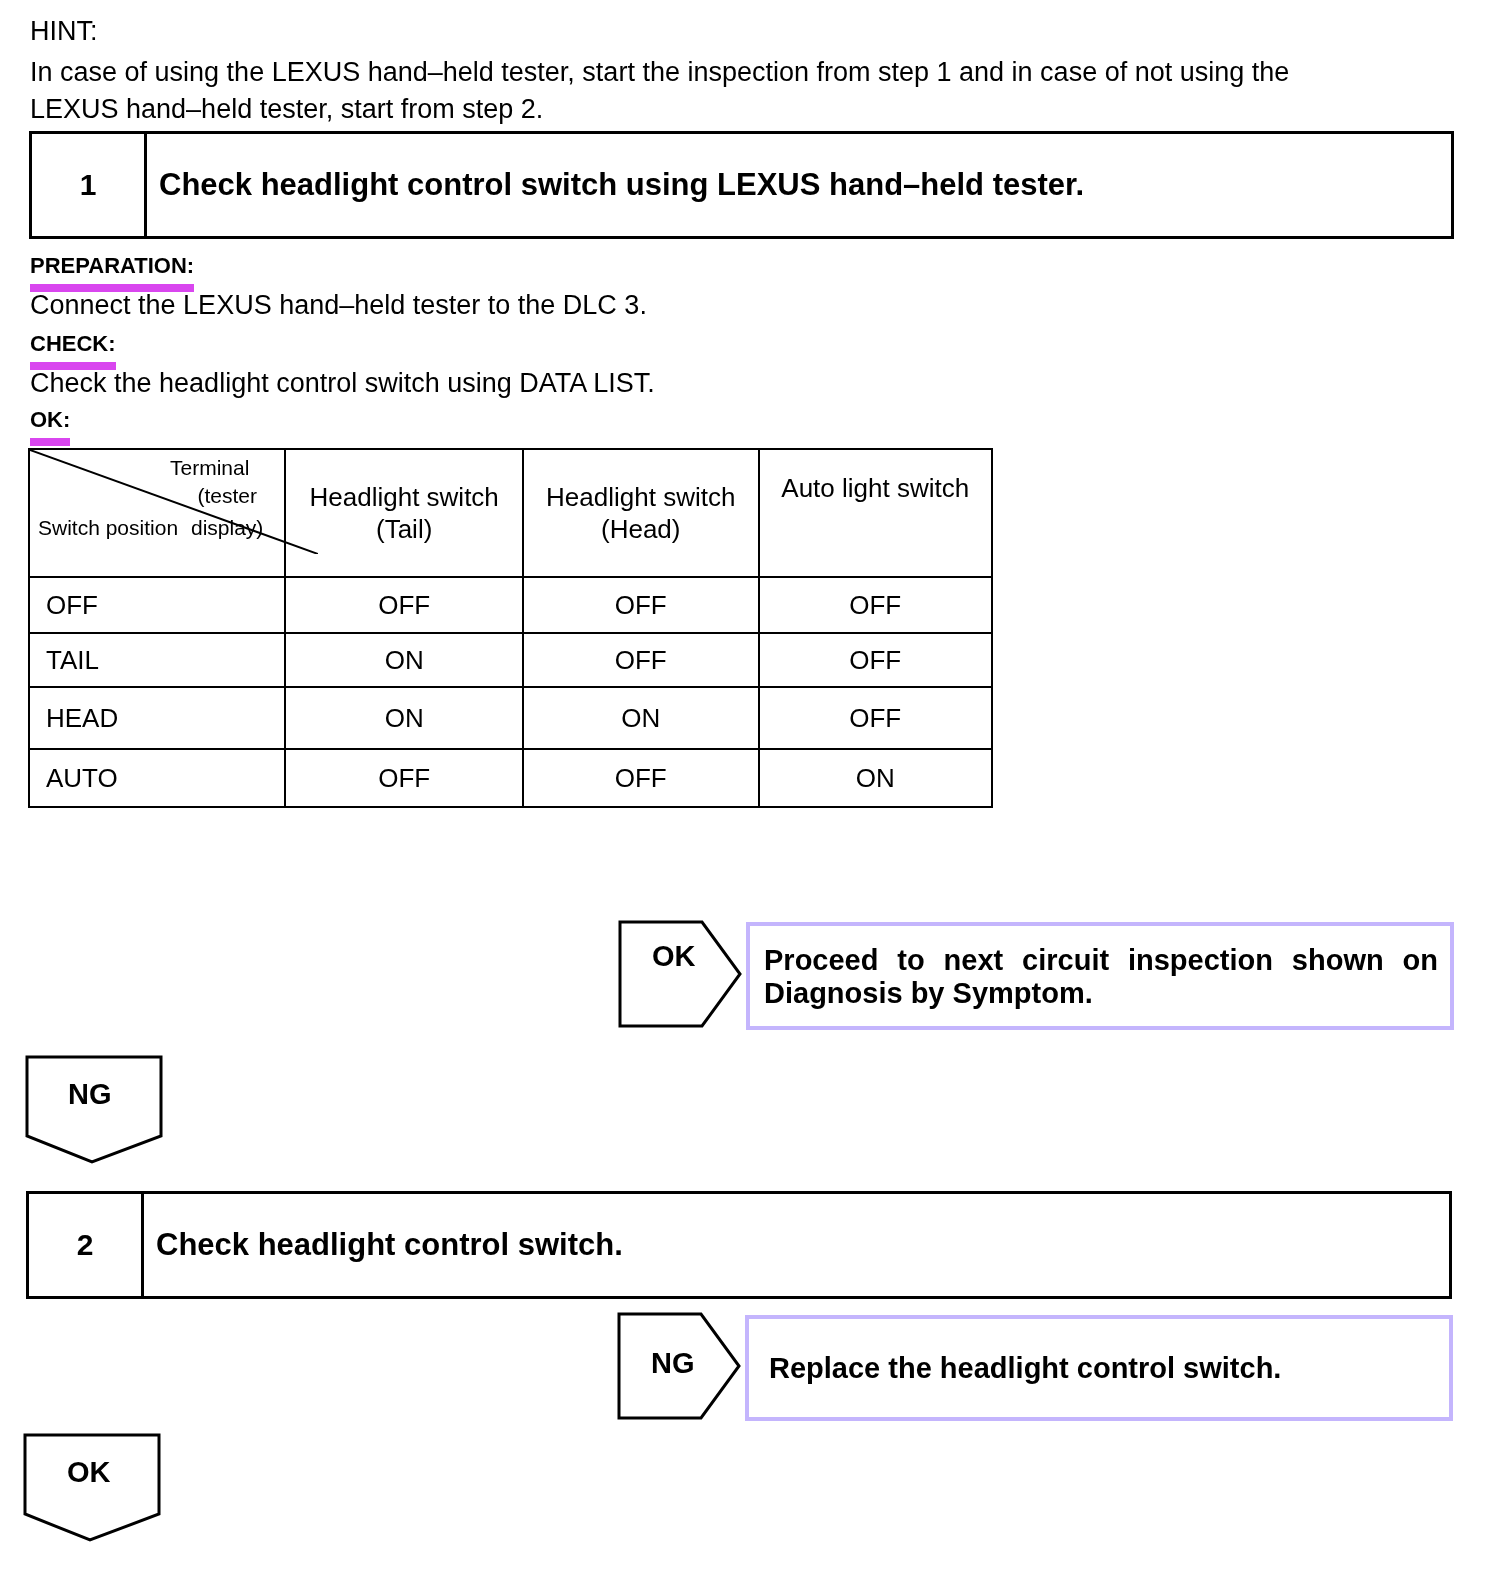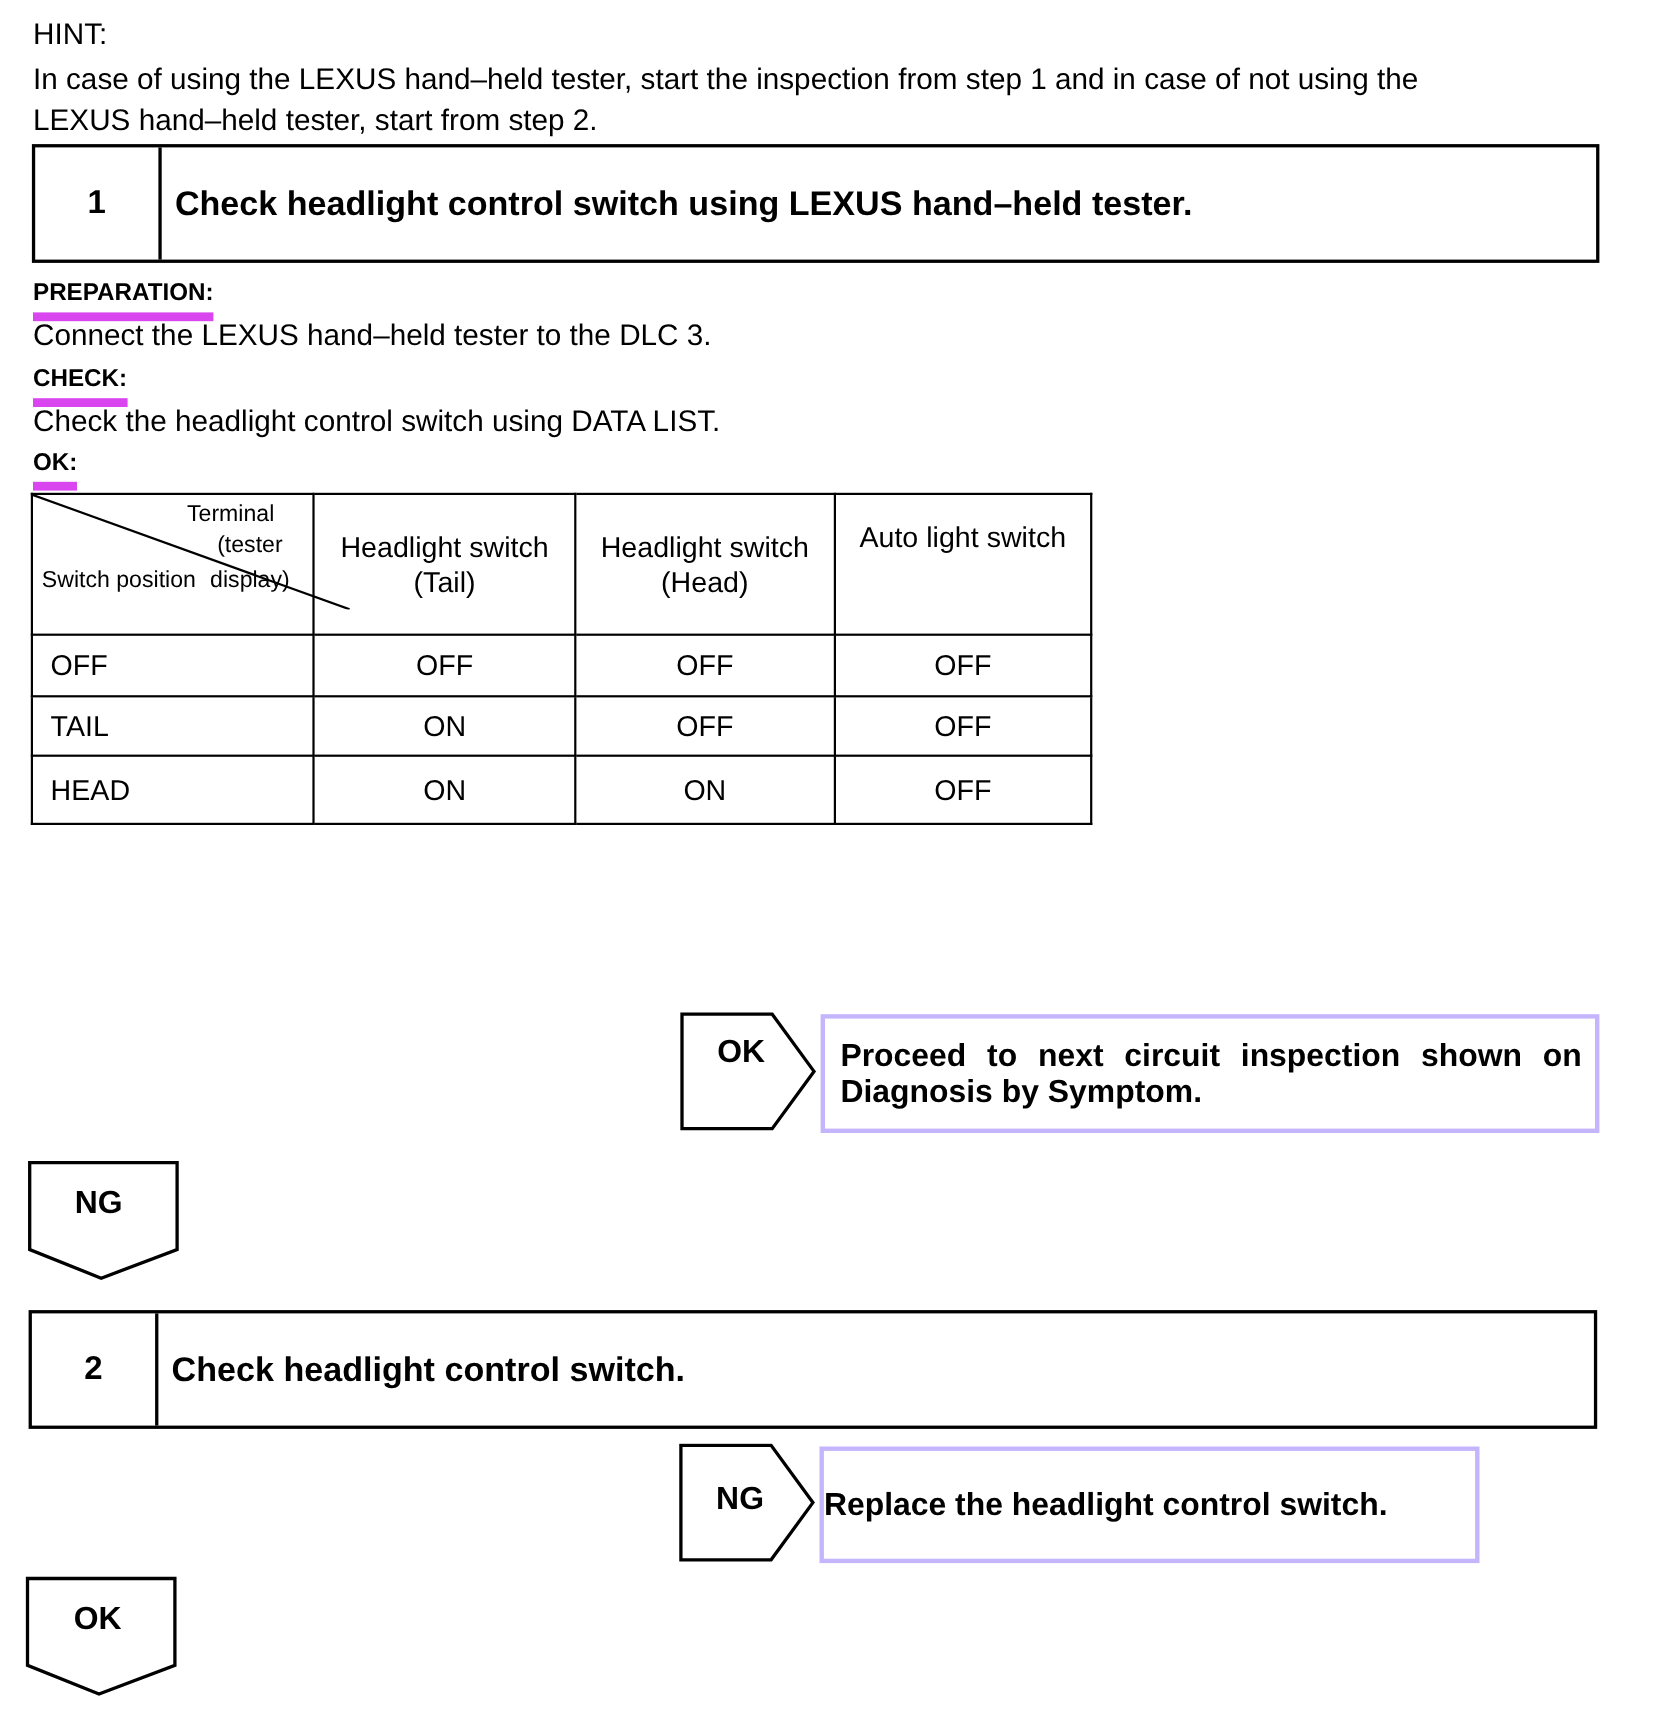--- a/index.html
+++ b/index.html
@@ -85,20 +85,26 @@
     <td>ON</td>
     <td>OFF</td>
     <td>OFF</td>
   </tr>
   <tr style="height:62px;">
     <td class="pos">HEAD</td>
     <td>ON</td>
     <td>ON</td>
     <td>OFF</td>
   </tr>
+  <tr style="height:58px;">
+    <td class="pos">AUTO</td>
+    <td>OFF</td>
+    <td>OFF</td>
+    <td>ON</td>
+  </tr>
 </tbody>
   </table>
 
 <svg class="abs" style="left:618px;top:920px;" width="126" height="110">
   <polygon points="2,2 84,2 122,54 84,106 2,106" fill="#fff" stroke="#000" stroke-width="3"></polygon>
 </svg>
 <div class="arrow-label" style="left:652px;top:940px;">OK</div>
 <div class="result-box" style="left:746px;top:922px;width:708px;height:108px;padding:18px 12px 0 14px;line-height:33px;">
   <div style="text-align:justify;text-align-last:justify;">Proceed to next circuit inspection shown on</div>
   <div>Diagnosis by Symptom.</div>
@@ -111,20 +117,20 @@
 
 <div class="stepbox" style="left:26px;top:1191px;width:1426px;height:108px;">
   <div class="num">2</div>
   <div class="title">Check headlight control switch.</div>
 </div>
 
 <svg class="abs" style="left:617px;top:1312px;" width="126" height="110">
   <polygon points="2,2 84,2 122,54 84,106 2,106" fill="#fff" stroke="#000" stroke-width="3"></polygon>
 </svg>
 <div class="arrow-label" style="left:651px;top:1347px;">NG</div>
-<div class="result-box" style="left:745px;top:1315px;width:600px;height:106px;display:flex;align-items:center;padding-left:0;">
+<div class="result-box" style="left:745px;top:1315px;width:708px;height:106px;display:flex;align-items:center;padding-left:20px;">
   <span>Replace the headlight control switch.</span>
 </div>
 
 <svg class="abs" style="left:22px;top:1432px;" width="142" height="112">
   <polygon points="3,3 137,3 137,82 68,108 3,82" fill="#fff" stroke="#000" stroke-width="3"></polygon>
 </svg>
 <div class="arrow-label" style="left:67px;top:1456px;">OK</div>
 
 </body></html>

